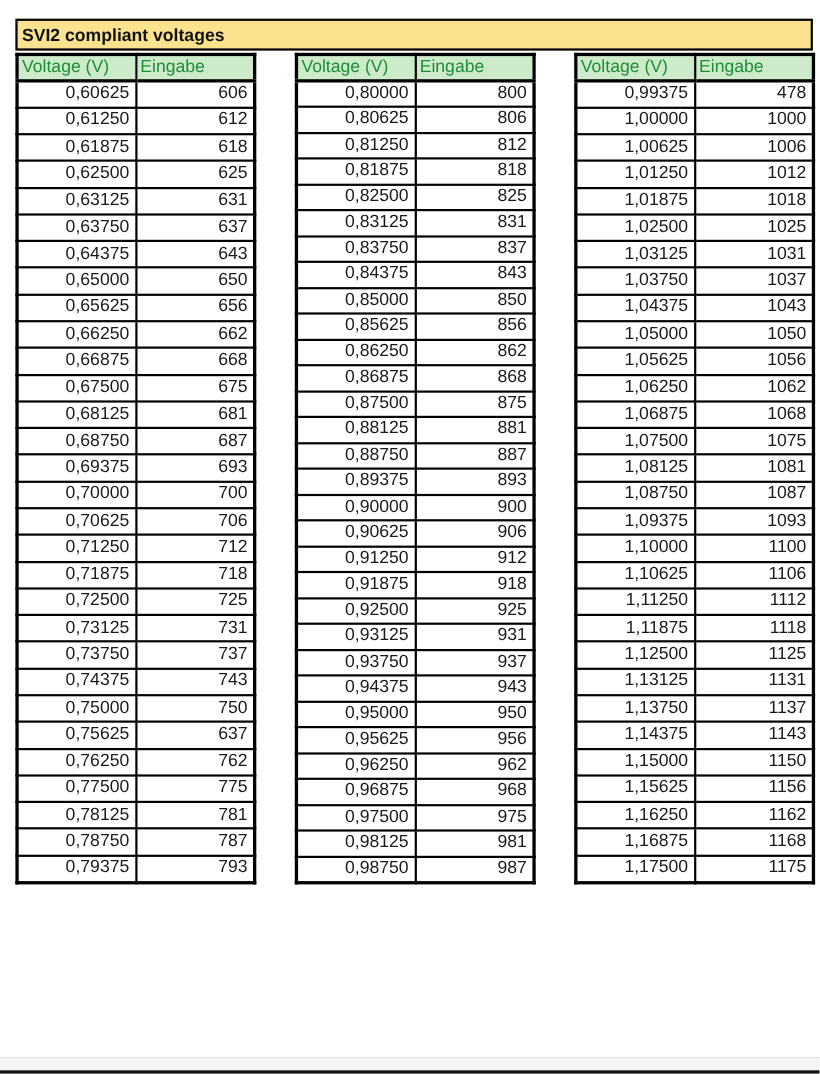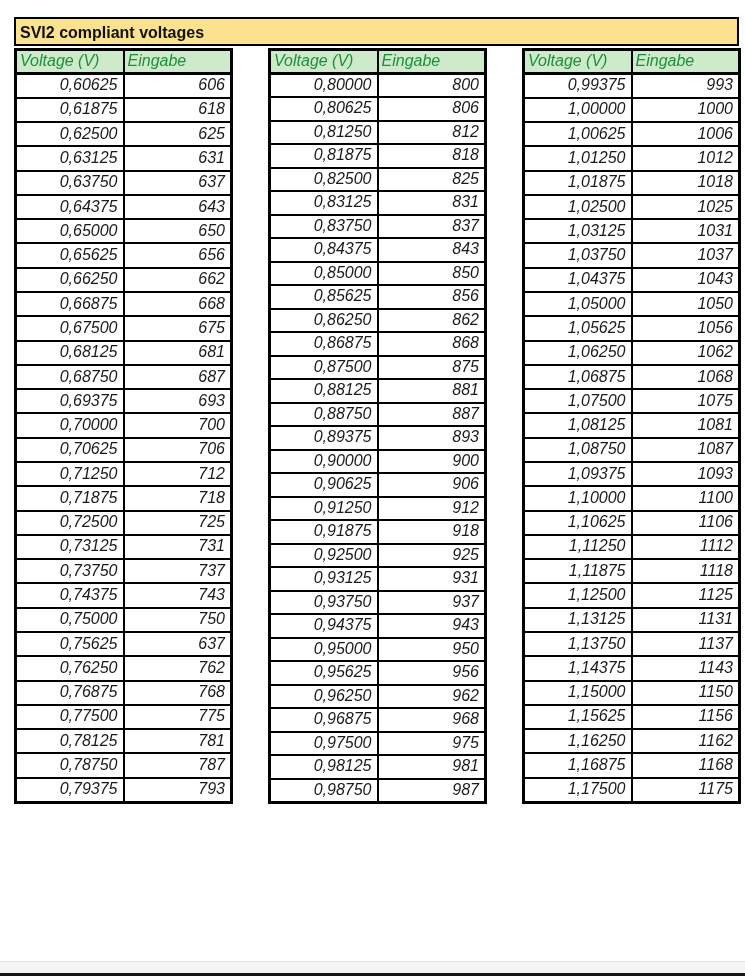--- a/index.html
+++ b/index.html
@@ -38,21 +38,20 @@
   .tables-row {
     display: flex;
     gap: 35px;
     margin-top: 2px;
   }
   table.vtable {
     border-collapse: collapse;
     table-layout: fixed;
     width: 217px;
     border: 3px solid #000000;
-    font-style: italic;
   }
   table.vtable th {
     width: 108px;
     height: 24px;
     box-sizing: border-box;
     background: #cdebca;
     color: #1e8e3a;
     font-size: 16px;
     font-weight: normal;
     text-align: left;
@@ -100,20 +99,24 @@
             <th>Voltage (V)</th>
             <th>Eingabe</th>
           </tr>
         </thead>
         <tbody>
           <tr>
             <td>0,60625</td>
             <td>606</td>
           </tr>
           <tr>
+            <td>0,61250</td>
+            <td>612</td>
+          </tr>
+          <tr>
             <td>0,61875</td>
             <td>618</td>
           </tr>
           <tr>
             <td>0,62500</td>
             <td>625</td>
           </tr>
           <tr>
             <td>0,63125</td>
             <td>631</td>
@@ -194,24 +197,20 @@
             <td>0,75000</td>
             <td>750</td>
           </tr>
           <tr>
             <td>0,75625</td>
             <td>637</td>
           </tr>
           <tr>
             <td>0,76250</td>
             <td>762</td>
-          </tr>
-          <tr>
-            <td>0,76875</td>
-            <td>768</td>
           </tr>
           <tr>
             <td>0,77500</td>
             <td>775</td>
           </tr>
           <tr>
             <td>0,78125</td>
             <td>781</td>
           </tr>
           <tr>
@@ -361,21 +360,21 @@
     <table class="vtable">
         <thead>
           <tr>
             <th>Voltage (V)</th>
             <th>Eingabe</th>
           </tr>
         </thead>
         <tbody>
           <tr>
             <td>0,99375</td>
-            <td>993</td>
+            <td>478</td>
           </tr>
           <tr>
             <td>1,00000</td>
             <td>1000</td>
           </tr>
           <tr>
             <td>1,00625</td>
             <td>1006</td>
           </tr>
           <tr>

